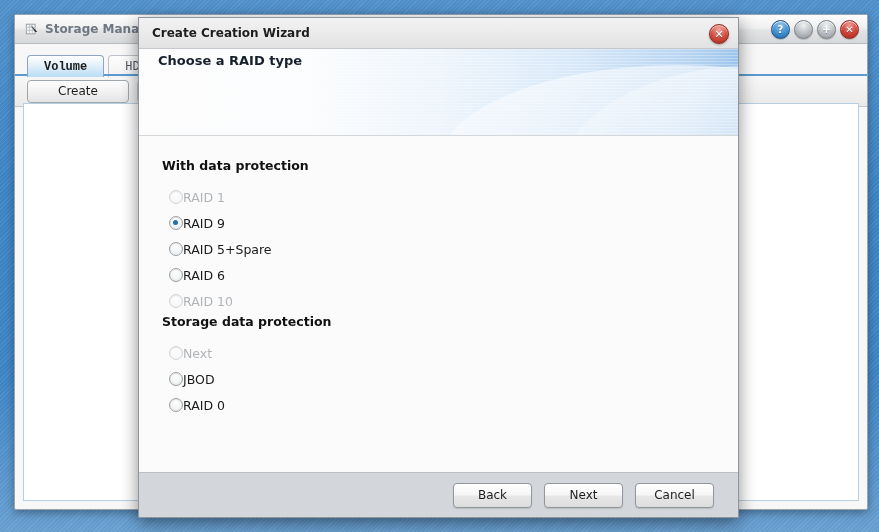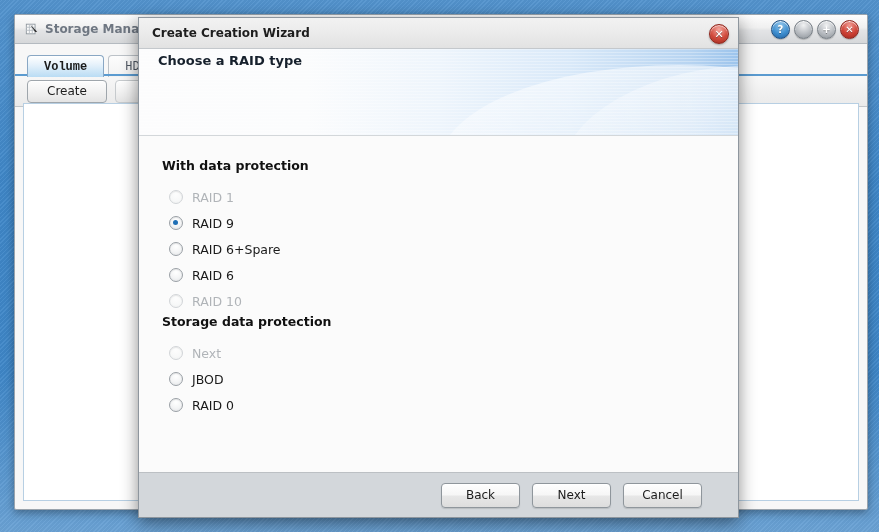--- a/index.html
+++ b/index.html
@@ -110,21 +110,21 @@
   
   #app-toolbar {
     height: 30px;
     background: linear-gradient(to bottom, #f7f7f7 0%, #eaeaea 100%);
     border-bottom: 1px solid #c2c6ca;
     display: flex; align-items: center; gap: 8px;
     padding-left: 12px;
   }
   .tb-btn {
     height: 21px; min-width: 76px;
-    padding: 0 1px;
+    padding: 0 12px;
     display: flex; align-items: center; justify-content: center;
     font-size: 12px; color: #1c1c1c;
     background: linear-gradient(to bottom, #fdfdfd 0%, #f2f2f2 50%, #e4e4e4 100%);
     border: 1px solid #9fa6ac;
     border-radius: 4px;
     box-shadow: inset 0 1px 0 #fff;
   }
   .tb-btn.disabled { color: #a8adb2; border-color: #c6cacd; }
   #app-content {
     position: absolute;
@@ -215,21 +215,20 @@
     position: relative;
   }
   .group-head {
     font-size: 12.5px; font-weight: bold; color: #111;
     margin: 0 0 11px 0;
   }
   .group-head.second { margin-top: 0px; }
   .opt-row {
     display: flex; align-items: center;
     height: 26px;
-    gap: 9px;
     padding-left: 7px;
   }
   .radio {
     width: 12px; height: 12px; flex: none;
     border-radius: 50%;
     border: 1px solid #9aa0a6;
     background: radial-gradient(circle at 50% 30%, #ffffff 0%, #f3f4f5 55%, #dfe1e3 100%);
     box-shadow: inset 0 1px 1px rgba(0,0,0,0.08);
     position: relative;
   }
@@ -246,21 +245,21 @@
   .opt-label { font-size: 12.5px; color: #1a1a1a; }
   .opt-label.disabled { color: #b0b4b8; }
 
   #dlg-footer {
     flex: none;
     height: 44px;
     background: #d3d7db;
     border-top: 1px solid #bcc0c4;
     display: flex; align-items: center; justify-content: flex-end;
     gap: 12px;
-    padding-right: 36px;
+    padding-right: 24px;
     margin-top: 16px;
   }
   .dlg-btn {
     width: 77px; height: 23px;
     display: flex; align-items: center; justify-content: center;
     font-size: 12px; color: #1c1c1c;
     background: linear-gradient(to bottom, #fefefe 0%, #f6f6f6 48%, #e7e7e7 52%, #dddddd 100%);
     border: 1px solid #8f969c;
     border-radius: 4px;
     box-shadow: inset 0 1px 0 #fff, 0 1px 1px rgba(0,0,0,0.12);
@@ -351,21 +350,21 @@
         <span class="opt-label disabled">RAID 1</span>
       </div>
 
       <div class="opt-row">
         <span class="radio checked"></span>
         <span class="opt-label">RAID 9</span>
       </div>
 
       <div class="opt-row">
         <span class="radio"></span>
-        <span class="opt-label">RAID 6+Spare</span>
+        <span class="opt-label">RAID 5+Spare</span>
       </div>
 
       <div class="opt-row">
         <span class="radio"></span>
         <span class="opt-label">RAID 6</span>
       </div>
 
       <div class="opt-row">
         <span class="radio disabled"></span>
         <span class="opt-label disabled">RAID 10</span>

